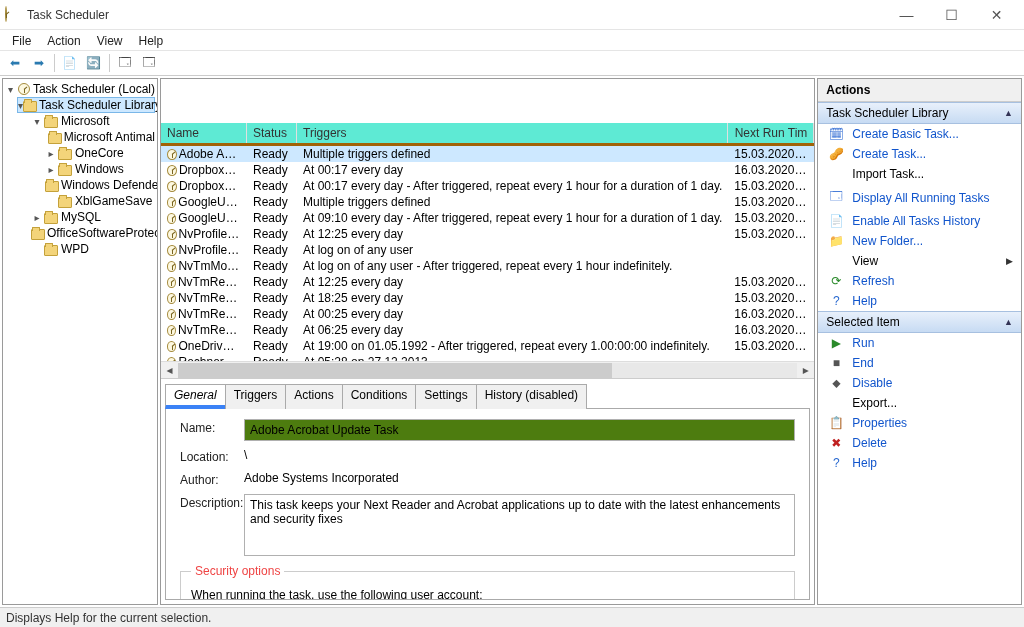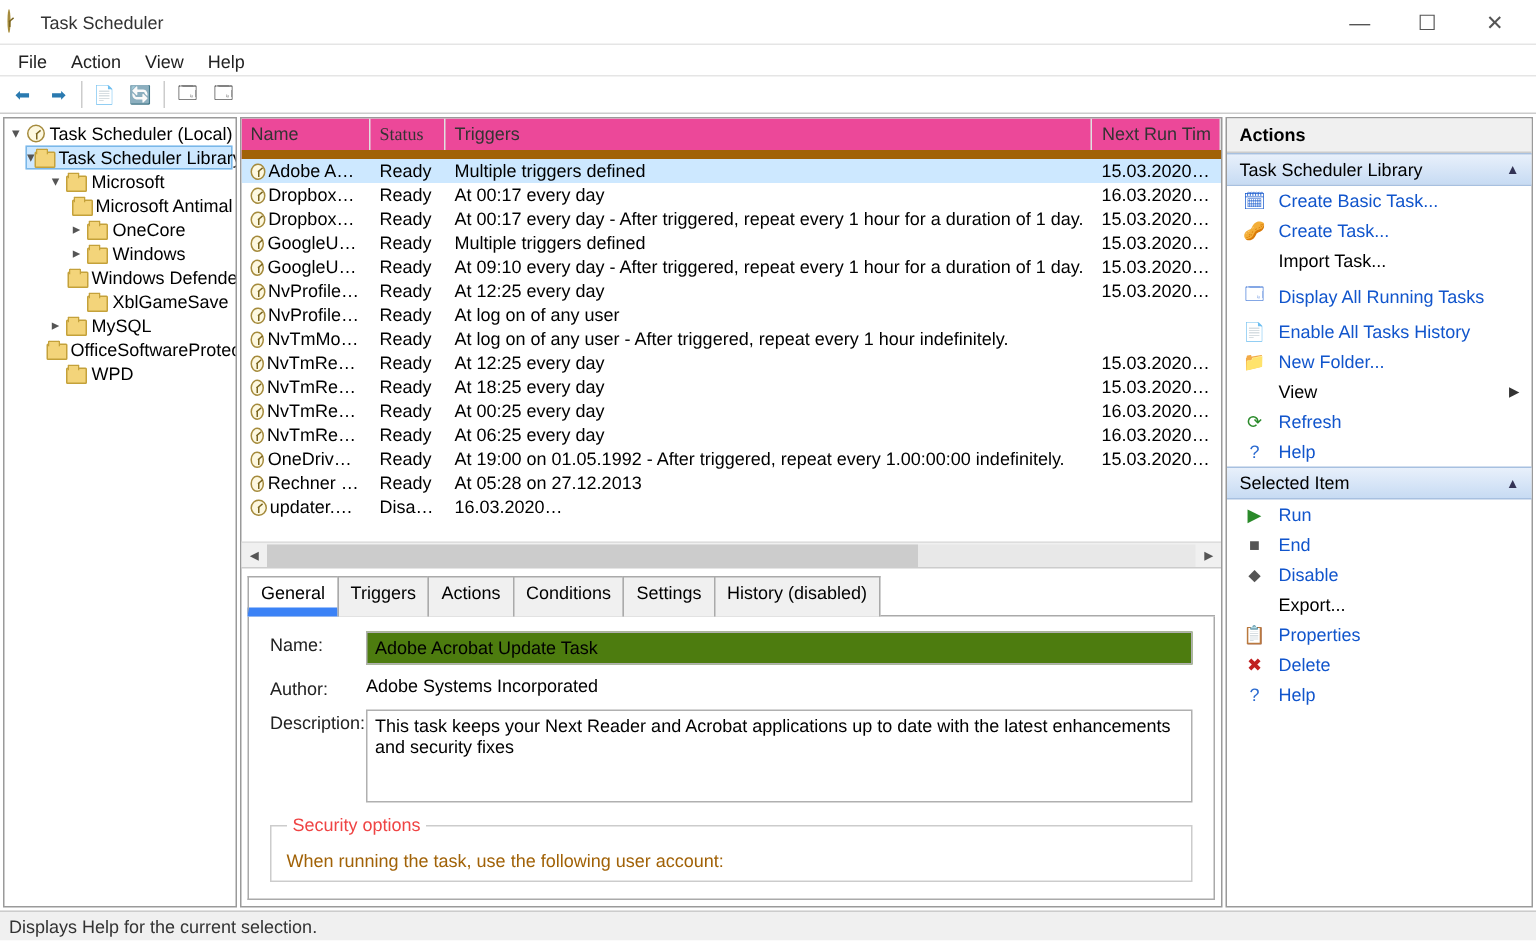--- a/index.html
+++ b/index.html
@@ -24,40 +24,40 @@
   .center-pane { flex: 1; }
   .actions-pane { width: 294px; }
   
   .tree { padding: 2px; overflow: hidden; white-space: nowrap; }
   .tree-row { display: flex; align-items: center; height: 16px; padding: 1px 0; }
   .tw { display:inline-flex; width:12px; justify-content:center; color:#555; font-size:10px;}
   .tree-icon { width: 16px; display: inline-flex; justify-content: center; margin-right: 2px; }
   .tree-row.sel { background: #cde8ff; border:1px solid #7ab7e8; height:16px; }
   
   .list-wrap { flex: 0 0 300px; border-bottom: 1px solid #ccc; display:flex; flex-direction:column; overflow:hidden; }
-  .list-head { display: flex; background: #ec4899; border-bottom: 6px solid #a16207; }
+  .list-head { display: flex; background: #5eead4; border-bottom: 3px solid #a16207; margin-top: 44px; }
   .list-head div { padding: 3px 6px; border-right: 1px solid #e0e0e0; color: #333; font-weight: normal; }
-  .col-name { width: 86px; } .col-status { width: 50px; font-family: Liberation Serif, serif; } .col-trig { flex: 1; } .col-next { width: 86px; text-align:right; }
+  .col-name { width: 86px; } .col-status { width: 50px; } .col-trig { flex: 1; } .col-next { width: 86px; text-align:right; }
   .list-body { flex:1; overflow:hidden; }
   .row { display: flex; align-items: center; height: 16px; }
   .row.sel { background: #cde8ff; }
   .row > div { padding: 0 6px; white-space: nowrap; overflow: hidden; text-overflow: ellipsis; }
   .row .cell-name { width: 86px; display:flex; align-items:center; gap:2px; }
   .row .cell-status { width: 50px; }
   .row .cell-trig { flex: 1; }
   .row .cell-next { width: 86px; }
   .hscroll { height:17px; background:#f0f0f0; border-top:1px solid #ddd; display:flex; align-items:center; }
   .hscroll .track{flex:1; height:15px; background:#e8e8e8; position:relative;}
   .hscroll .thumb{position:absolute; left:0; width:70%; height:100%; background:#ccc;}
   .hscroll .ar{width:17px;height:17px;display:flex;align-items:center;justify-content:center;color:#555;background:#f0f0f0;}
   
   .details { flex: 1; padding: 4px; overflow: hidden; display:flex; flex-direction:column;}
   .tabs { display: flex; border-bottom: 1px solid #aaa; }
   .tab { padding: 3px 8px; border: 1px solid #aaa; border-bottom: none; background: #f0f0f0; margin-right: -1px; position: relative; top: 1px; }
-  .tab.active { background: #fff; border-bottom: 6px solid #3b82f6; }
+  .tab.active { background: #fff; border-bottom: 4px solid #3b82f6; font-style: italic; }
   .tab-body { border: 1px solid #aaa; border-top:none; padding: 10px 14px; flex:1; overflow:hidden;}
   .form-row { display: flex; align-items: flex-start; margin-bottom: 7px; }
   .form-row label { width: 64px; color: #222; padding-top:2px;}
   .form-row .val { flex: 1; }
   .textbox { border: 1px solid #b0b0b0; padding: 3px 5px; width: 100%; background:#4d7c0f;}
   .textarea { border: 1px solid #b0b0b0; padding: 3px 5px; width: 100%; height: 62px; background:#fff;}
   fieldset { border: 1px solid #ccc; padding: 6px 10px 2px; margin-top: 8px; }
   legend { padding: 0 4px; color:#ef4444;}
   
   .actions-head { background: #f0f0f0; padding: 4px 8px; font-weight: bold; border-bottom: 1px solid #ccc; }
@@ -353,32 +353,36 @@
         <div class="tab">History (disabled)</div>
       </div>
       <div class="tab-body">
         <div class="form-row">
           <label>Name:</label>
           <div class="val">
               <div class="textbox">Adobe Acrobat Update Task</div>
             </div>
         </div>
         <div class="form-row">
+          <label>Location:</label>
+          <div class="val">\</div>
+        </div>
+        <div class="form-row">
           <label>Author:</label>
           <div class="val">Adobe Systems Incorporated</div>
         </div>
         <div class="form-row">
           <label>Description:</label>
           <div class="val">
               <div class="textarea">This task keeps your Next Reader and Acrobat applications up to date with the latest enhancements and security fixes</div>
             </div>
         </div>
         <fieldset>
           <legend>Security options</legend>
-          <div style="padding:4px 0;color:#a16207">When running the task, use the following user account:</div>
+          <div style="padding:4px 0;color:#000000">When running the task, use the following user account:</div>
         </fieldset>
       </div>
     </div>
   </div>
 
   <div class="pane actions-pane">
     <div class="actions-head">Actions</div>
     <div class="group-head">
         <span>Task Scheduler Library</span>
         <span class="caret">▲</span>

